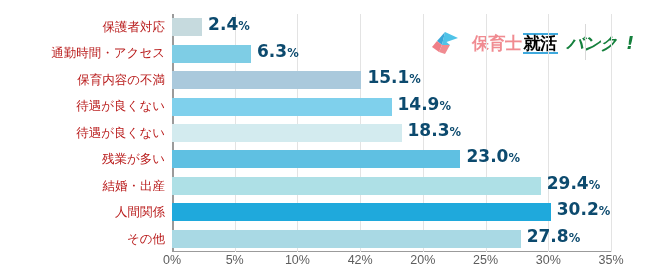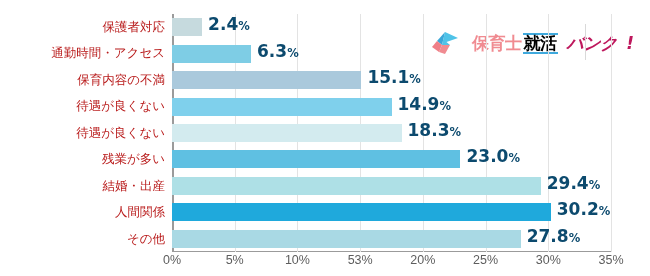--- a/index.html
+++ b/index.html
@@ -21,21 +21,21 @@
   .logo-text{
     display:flex;align-items:center;gap:1px;
     font-family:"DejaVu Sans","Liberation Sans",sans-serif;
     font-size:17px;font-weight:700;color:#f08b91;
     letter-spacing:-0.5px;line-height:1;
   }
   .logo-box{
     color:#000000;border-top:2px solid #3fa9dd;border-bottom:2px solid #3fa9dd;
     padding:0 1px;font-weight:700;
   }
-  .logo-tail{color:#be185d;font-weight:700;font-style:italic;padding-left:8px;}
+  .logo-tail{color:#15803d;font-weight:700;font-style:italic;padding-left:8px;}
   .logo-divider{
     position:absolute;left:585px;top:24px;width:1px;height:36px;background:#d9d9d9;
   }
   .axis-left{
     position:absolute;left:172px;top:14px;width:2px;height:238px;
     background:#9b9b9b;
   }
   .axis-bottom{
     position:absolute;left:172px;top:251px;width:440px;height:1px;
     background:#9b9b9b;
@@ -100,21 +100,21 @@
       <div class="gridline" style="left: 360.143px; top: 14px; position: absolute;"></div>
       <div class="gridline" style="left: 422.857px; top: 14px; position: absolute;"></div>
       <div class="gridline" style="left: 485.571px; top: 14px; position: absolute;"></div>
       <div class="gridline" style="left: 548.286px; top: 14px; position: absolute;"></div>
       <div class="gridline" style="left: 611px; top: 14px; position: absolute;"></div>
     </div>
   <div id="xticks">
       <div class="tick" style="left: 172px;">0%</div>
       <div class="tick" style="left: 234.714px;">5%</div>
       <div class="tick" style="left: 297.429px;">10%</div>
-      <div class="tick" style="left: 360.143px;">53%</div>
+      <div class="tick" style="left: 360.143px;">42%</div>
       <div class="tick" style="left: 422.857px;">20%</div>
       <div class="tick" style="left: 485.571px;">25%</div>
       <div class="tick" style="left: 548.286px;">30%</div>
       <div class="tick" style="left: 611px;">35%</div>
     </div>
   <div id="ylabels">
       <div class="cat-label" style="top: 14px; line-height: 26.4444px; height: 26.4444px;">保護者対応</div>
       <div class="cat-label" style="top: 40.4444px; line-height: 26.4444px; height: 26.4444px;">通勤時間・アクセス</div>
       <div class="cat-label" style="top: 66.8889px; line-height: 26.4444px; height: 26.4444px;">保育内容の不満</div>
       <div class="cat-label" style="top: 93.3333px; line-height: 26.4444px; height: 26.4444px;">待遇が良くない</div>

